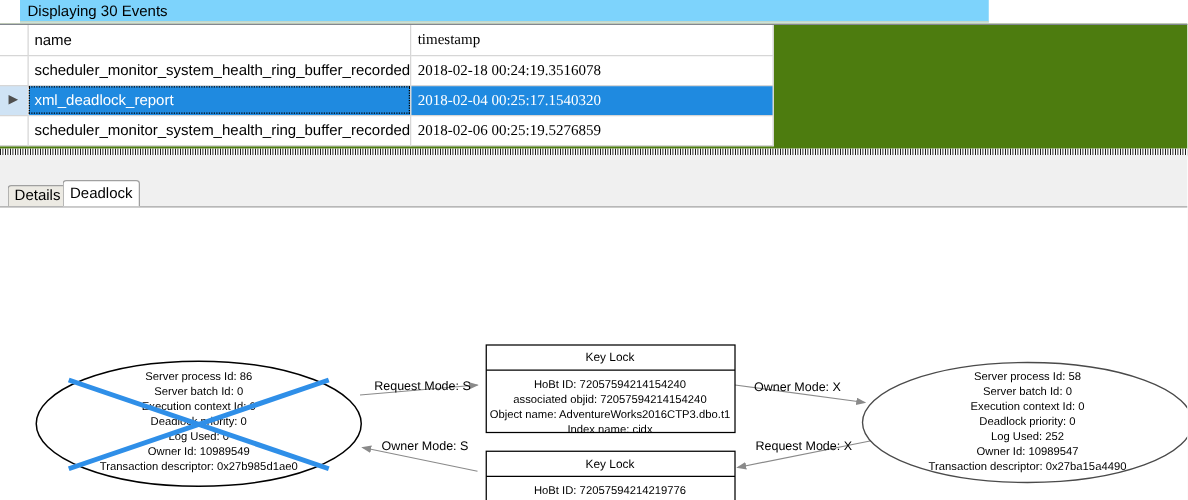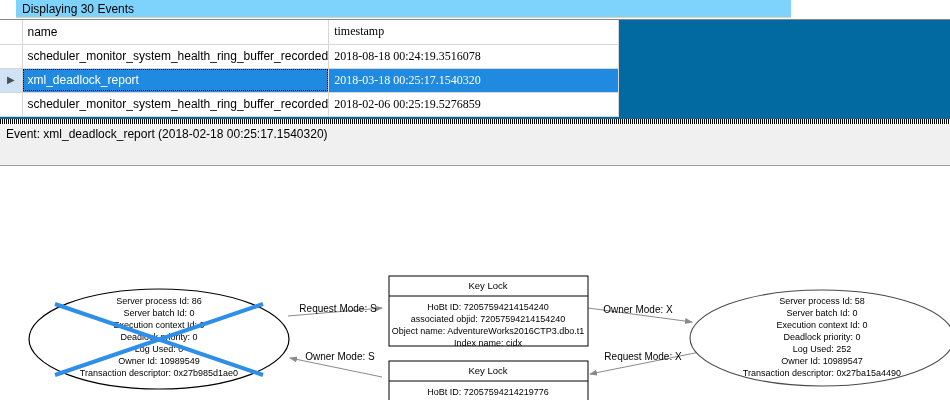--- a/index.html
+++ b/index.html
@@ -27,21 +27,21 @@
   #status-bar .txt {
     position: absolute; left: 6px; top: 2px;
     font-size: 12px; color: #000;
     white-space: nowrap;
   }
 
   
   #events-grid {
     position: absolute; left: 0; top: 19px;
     width: 950px; height: 100px;
-    background: #0369a1;
+    background: #4d7c0f;
     box-sizing: border-box;
     border-top: 1px solid #828790;
   }
   .grid-table {
     border-collapse: collapse;
     table-layout: fixed;
     background: #ffffff;
   }
   .grid-table td, .grid-table th {
     border-right: 1px solid #d6d6d6;
@@ -175,46 +175,49 @@
         <th class="col-name">name</th>
         <th class="col-time">timestamp</th>
       </tr>
     </thead>
     <tbody>
       <tr>
         <td class="col-sel">
             <span class="row-arrow"></span>
           </td>
         <td class="col-name">scheduler_monitor_system_health_ring_buffer_recorded</td>
-        <td class="col-time">2018-08-18 00:24:19.3516078</td>
+        <td class="col-time">2018-02-18 00:24:19.3516078</td>
       </tr>
       <tr class="selected">
         <td class="col-sel">
             <span class="row-arrow">▶</span>
           </td>
         <td class="col-name cell-focus">xml_deadlock_report</td>
-        <td class="col-time">2018-03-18 00:25:17.1540320</td>
+        <td class="col-time">2018-02-04 00:25:17.1540320</td>
       </tr>
       <tr>
         <td class="col-sel">
             <span class="row-arrow"></span>
           </td>
         <td class="col-name">scheduler_monitor_system_health_ring_buffer_recorded</td>
         <td class="col-time">2018-02-06 00:25:19.5276859</td>
       </tr>
     </tbody>
   </table>
 </div>
 
 <div id="splitter"></div>
 
 <div id="detail-pane">
 
-  <div id="event-title">Event: xml_deadlock_report (2018-02-18 00:25:17.1540320)</div>
-
+
+  <div id="tab-strip">
+    <div class="tab" id="tab-details">Details</div>
+    <div class="tab" id="tab-deadlock">Deadlock</div>
+  </div>
 
   <div id="diagram-canvas">
     <svg id="deadlock-svg" width="950" height="235" viewBox="0 0 950 235" xmlns="http://www.w3.org/2000/svg">
       <defs>
         <marker id="arrow" markerWidth="8" markerHeight="8" refX="7" refY="3" orient="auto" markerUnits="strokeWidth">
           <path d="M0,0 L8,3 L0,6 z" fill="#8a8a8a"></path>
         </marker>
       </defs>
 
       <g>

